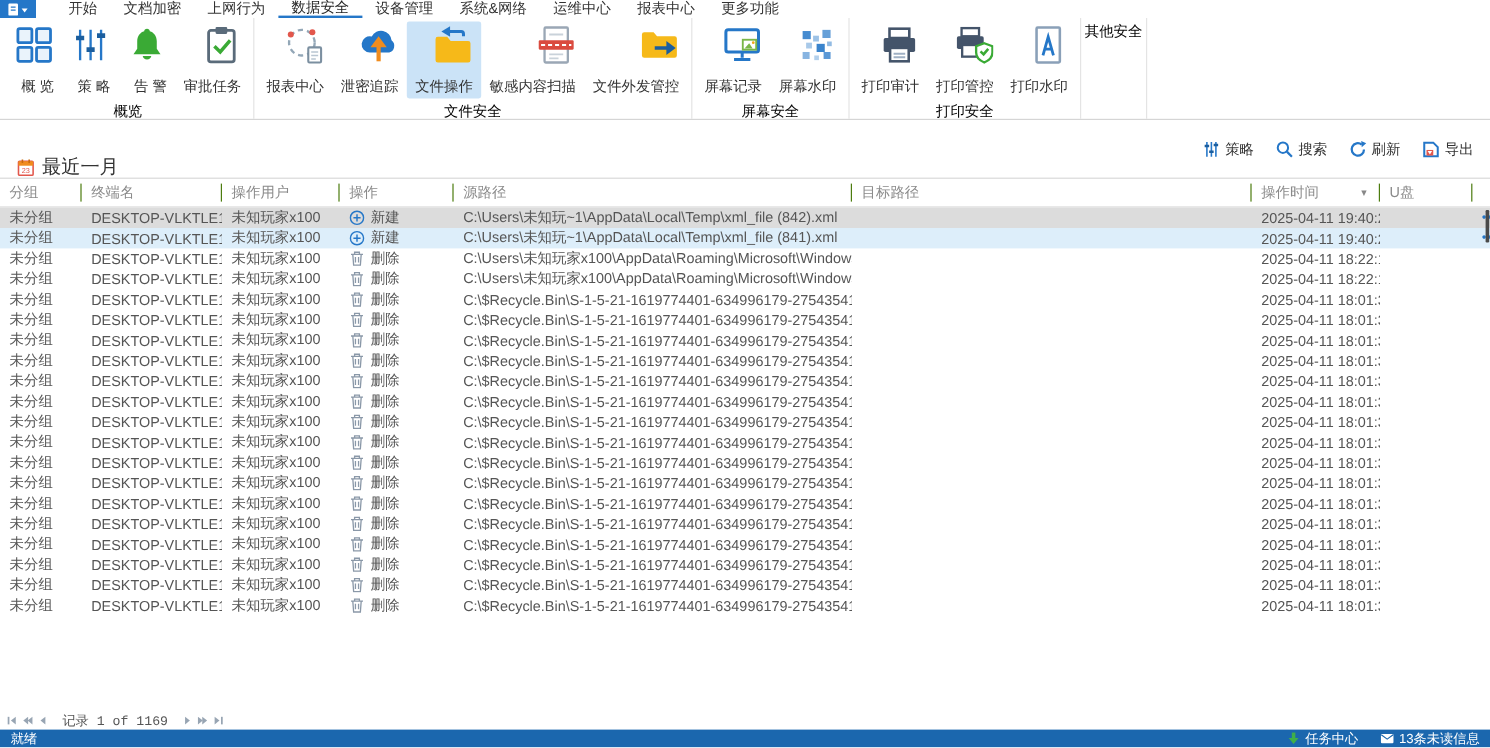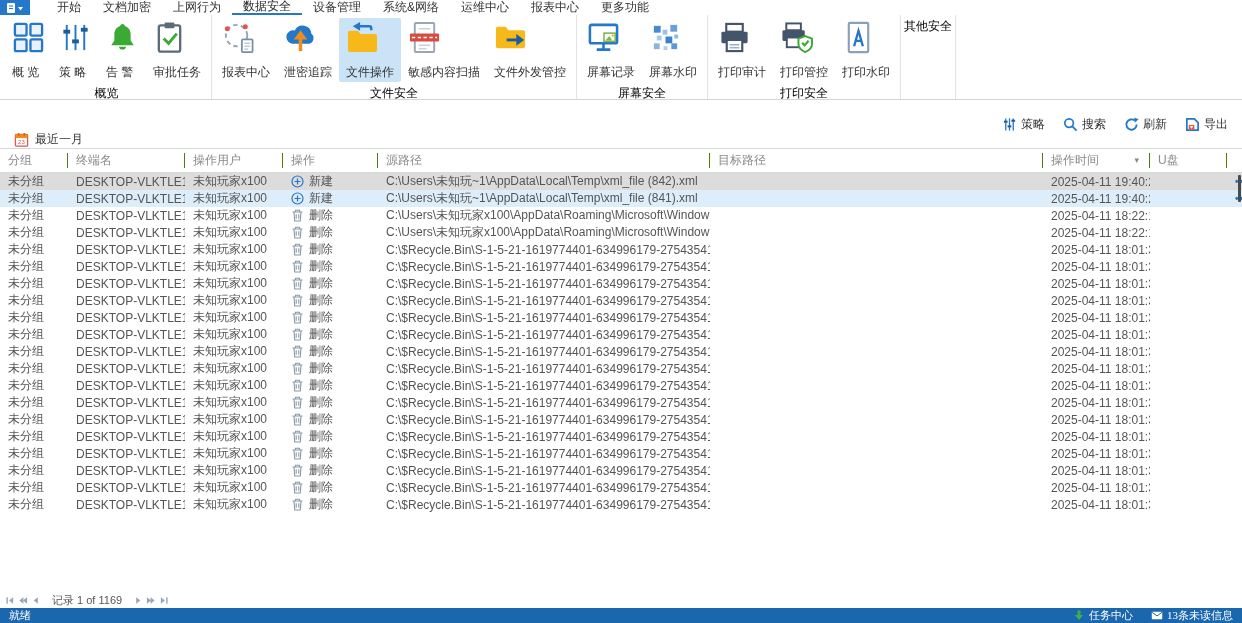--- a/index.html
+++ b/index.html
@@ -9,29 +9,29 @@
   
   .menubar{height:15px;display:flex;align-items:flex-end;background:#fff;}
   .app-btn{width:30px;height:15px;background:#2577c8;display:flex;align-items:center;justify-content:center;margin-right:16px;cursor:pointer;}
   .menu-item{font-size:12px;color:#333;padding:0 11px 1px 11px;line-height:14px;cursor:pointer;white-space:nowrap;}
   .menu-item.active{color:#1d1d1d;border-bottom:2px solid #2577c8;padding-bottom:0;}
 
   
   .ribbon{height:84px;display:flex;background:#fff;border-bottom:1px solid #d5d5d5;padding-left:2px;}
   .rgroup{display:flex;flex-direction:column;border-right:1px solid #e4e4e4;padding:0 3px;}
   .ritems{flex:1;display:flex;align-items:flex-start;padding-top:3px;}
-  .ritem{display:flex;flex-direction:column;align-items:flex-start;justify-content:space-between;height:58px;padding:3px 7px;border-radius:2px;cursor:pointer;}
+  .ritem{display:flex;flex-direction:column;align-items:flex-end;justify-content:space-between;height:58px;padding:3px 7px;border-radius:2px;cursor:pointer;}
   .ritem.active{background:#cbe3f7;}
   .ricon{width:33px;height:33px;display:block;}
   .rtext{font-size:12px;color:#333;white-space:nowrap;line-height:14px;}
   .rlabel{text-align:center;font-size:12px;color:#000000;padding:3px 0 5px;}
 
   
   .filterbar{height:48px;display:flex;align-items:center;justify-content:space-between;padding:0 14px;background:#fff;}
-  .datefilter{display:flex;align-items:center;gap:6px;font-size:12px;color:#333;cursor:pointer;margin-top:30px;}
+  .datefilter{display:flex;align-items:center;gap:6px;font-size:16px;color:#333;cursor:pointer;margin-top:30px;}
   .tb-actions{display:flex;align-items:center;gap:18px;}
   .tb-action{display:flex;align-items:center;gap:4px;font-size:12px;color:#333;cursor:pointer;}
   .tb-ic{width:15px;height:15px;display:block;}
 
   
   .thead{display:flex;height:23px;align-items:center;border-top:1px solid #d9d9d9;border-bottom:1px solid #d9d9d9;background:#fff;font-size:12px;color:#8a8a8a;}
   .thead .cell{border-right:1px solid #4d7c0f;height:15px;line-height:15px;display:flex;align-items:center;}
   .thead .cell:last-child{border-right:none;}
   .cell{padding-left:8px;white-space:nowrap;overflow:hidden;box-sizing:border-box;flex:none;}
   .c0{width:68px}.c1{width:117px}.c2{width:98px}.c3{width:95px}.c4{width:332px}.c5{width:333px}.c6{width:107px}.c7{width:77px}
@@ -42,27 +42,27 @@
   .trow.alt{background:#ddeefa;}
   .opcell{display:flex;align-items:center;gap:5px;}
   .op-ic{width:13px;height:13px;flex:none;display:none;}
   .trow[data-op="create"] .op-create{display:block;}
   .trow[data-op="delete"] .op-delete{display:block;}
   .actions{color:#2577c8;font-weight:bold;font-size:10px;letter-spacing:1.5px;cursor:pointer;}
   .vscroll{position:absolute;right:1px;top:2px;width:3px;height:27px;background:#4a4a4a;border-radius:1px;}
   .caret{color:#888;font-size:9px;margin-left:auto;margin-right:10px;}
 
   
-  .pager{position:absolute;left:0;right:0;bottom:15px;height:15px;background:#fff;display:flex;align-items:center;gap:3px;padding-left:5px;font-size:11px;color:#555;}
+  .pager{position:absolute;left:0;right:0;bottom:15px;height:15px;background:#fff;display:flex;align-items:center;gap:3px;padding-left:5px;font-size:11px;color:#555;font-family:Liberation Mono, monospace;}
   .pg-btn{width:10px;height:9px;display:block;cursor:pointer;}
   .pg-label{margin:0 8px;white-space:nowrap;}
 
   
   .statusbar{position:absolute;left:0;right:0;bottom:0;height:15px;background:#1b67ae;color:#fff;font-size:11px;display:flex;align-items:center;justify-content:space-between;padding:0 9px;}
-  .sb-right{display:flex;align-items:flex-end;gap:18px;font-family:Liberation Serif, serif;}
+  .sb-right{display:flex;align-items:flex-end;gap:18px;}
   .sb-item{display:flex;align-items:center;gap:4px;cursor:pointer;}
   .sb-ic{width:12px;height:11px;display:block;}
 </style>
 </head>
 <body>
 
 <svg width="0" height="0" style="position:absolute">
   <defs>
     <symbol id="sym-grid" viewBox="0 0 34 34">
       <g fill="#eaf3fb" stroke="#2577c8" stroke-width="2.4">

